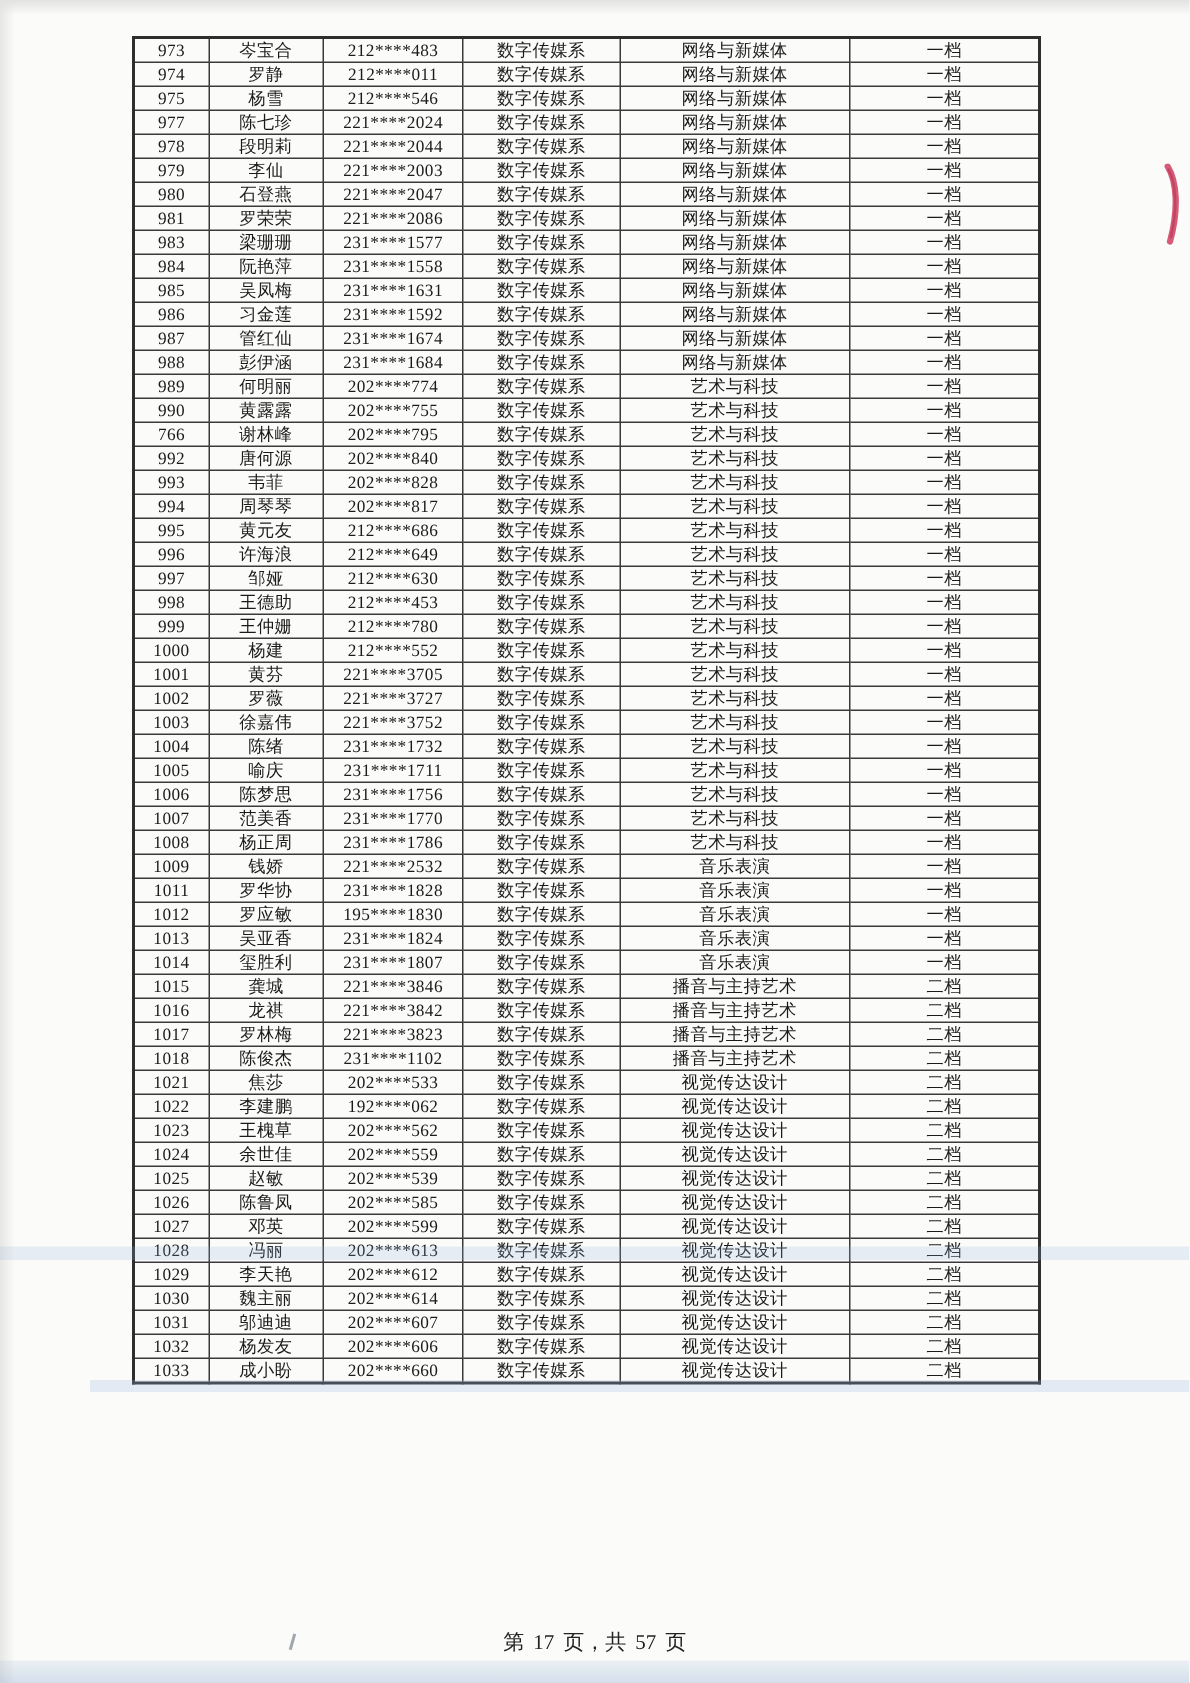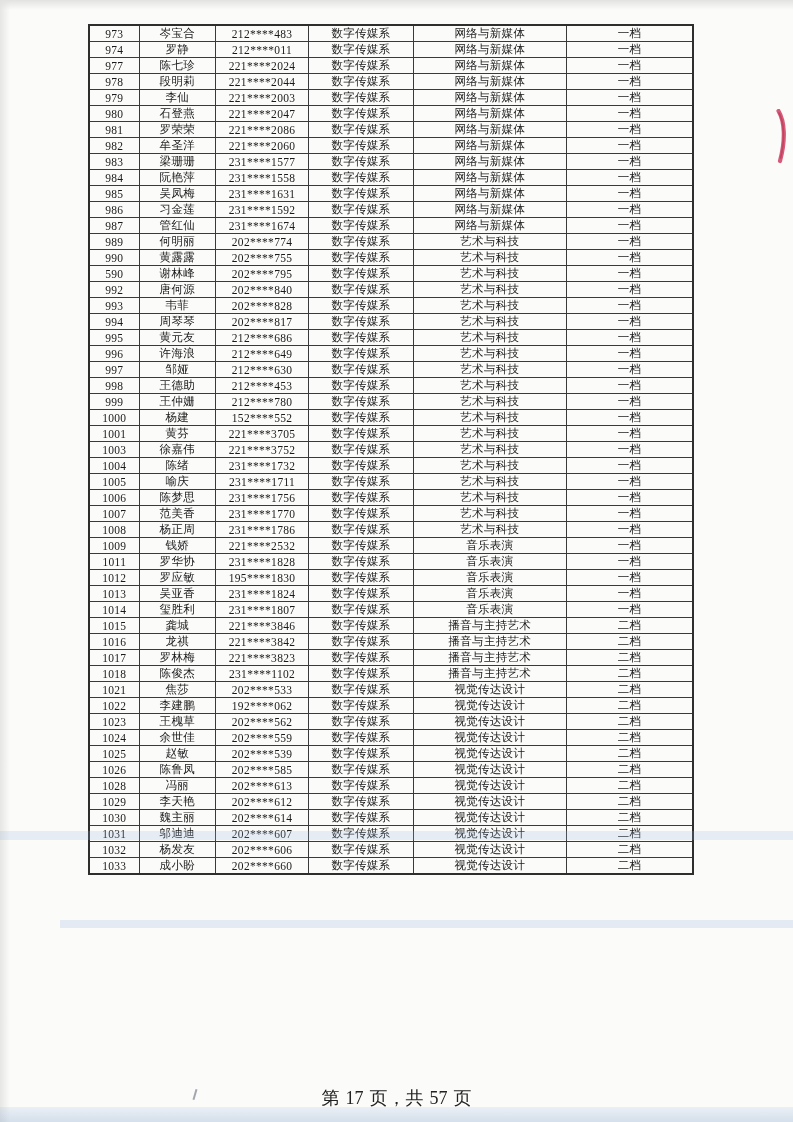--- a/index.html
+++ b/index.html
@@ -33,21 +33,21 @@
     letter-spacing: 0.3px;
     white-space: nowrap;
     overflow: hidden;
   }
   td.c-no, td.c-id { font-size: 11.5px; letter-spacing: 0.2px; }
 
   .footer {
     position: absolute;
     left: 0; top: 1086px; width: 793px;
     text-align: center;
-    font-size: 18px;
+    font-size: 14px;
     color: #222;
   }
   .footer span { margin: 0 3px; }
 
   .red-mark { position: absolute; left: 776px; top: 109px; }
 
   .pen-slash {
     position: absolute;
     left: 194px; top: 1089px;
     width: 1.6px; height: 11px;
@@ -89,20 +89,28 @@
   </tr>
         <tr>
     <td class="c-no">974</td>
     <td class="c-name">罗静</td>
     <td class="c-id">212****011</td>
     <td class="c-dept">数字传媒系</td>
     <td class="c-major">网络与新媒体</td>
     <td class="c-tier">一档</td>
   </tr>
         <tr>
+    <td class="c-no">975</td>
+    <td class="c-name">杨雪</td>
+    <td class="c-id">212****546</td>
+    <td class="c-dept">数字传媒系</td>
+    <td class="c-major">网络与新媒体</td>
+    <td class="c-tier">一档</td>
+  </tr>
+        <tr>
     <td class="c-no">977</td>
     <td class="c-name">陈七珍</td>
     <td class="c-id">221****2024</td>
     <td class="c-dept">数字传媒系</td>
     <td class="c-major">网络与新媒体</td>
     <td class="c-tier">一档</td>
   </tr>
         <tr>
     <td class="c-no">978</td>
     <td class="c-name">段明莉</td>
@@ -129,28 +137,20 @@
   </tr>
         <tr>
     <td class="c-no">981</td>
     <td class="c-name">罗荣荣</td>
     <td class="c-id">221****2086</td>
     <td class="c-dept">数字传媒系</td>
     <td class="c-major">网络与新媒体</td>
     <td class="c-tier">一档</td>
   </tr>
         <tr>
-    <td class="c-no">982</td>
-    <td class="c-name">牟圣洋</td>
-    <td class="c-id">221****2060</td>
-    <td class="c-dept">数字传媒系</td>
-    <td class="c-major">网络与新媒体</td>
-    <td class="c-tier">一档</td>
-  </tr>
-        <tr>
     <td class="c-no">983</td>
     <td class="c-name">梁珊珊</td>
     <td class="c-id">231****1577</td>
     <td class="c-dept">数字传媒系</td>
     <td class="c-major">网络与新媒体</td>
     <td class="c-tier">一档</td>
   </tr>
         <tr>
     <td class="c-no">984</td>
     <td class="c-name">阮艳萍</td>
@@ -177,37 +177,45 @@
   </tr>
         <tr>
     <td class="c-no">987</td>
     <td class="c-name">管红仙</td>
     <td class="c-id">231****1674</td>
     <td class="c-dept">数字传媒系</td>
     <td class="c-major">网络与新媒体</td>
     <td class="c-tier">一档</td>
   </tr>
         <tr>
+    <td class="c-no">988</td>
+    <td class="c-name">彭伊涵</td>
+    <td class="c-id">231****1684</td>
+    <td class="c-dept">数字传媒系</td>
+    <td class="c-major">网络与新媒体</td>
+    <td class="c-tier">一档</td>
+  </tr>
+        <tr>
     <td class="c-no">989</td>
     <td class="c-name">何明丽</td>
     <td class="c-id">202****774</td>
     <td class="c-dept">数字传媒系</td>
     <td class="c-major">艺术与科技</td>
     <td class="c-tier">一档</td>
   </tr>
         <tr>
     <td class="c-no">990</td>
     <td class="c-name">黄露露</td>
     <td class="c-id">202****755</td>
     <td class="c-dept">数字传媒系</td>
     <td class="c-major">艺术与科技</td>
     <td class="c-tier">一档</td>
   </tr>
         <tr>
-    <td class="c-no">590</td>
+    <td class="c-no">766</td>
     <td class="c-name">谢林峰</td>
     <td class="c-id">202****795</td>
     <td class="c-dept">数字传媒系</td>
     <td class="c-major">艺术与科技</td>
     <td class="c-tier">一档</td>
   </tr>
         <tr>
     <td class="c-no">992</td>
     <td class="c-name">唐何源</td>
     <td class="c-id">202****840</td>
@@ -267,34 +275,42 @@
     <td class="c-no">999</td>
     <td class="c-name">王仲姗</td>
     <td class="c-id">212****780</td>
     <td class="c-dept">数字传媒系</td>
     <td class="c-major">艺术与科技</td>
     <td class="c-tier">一档</td>
   </tr>
         <tr>
     <td class="c-no">1000</td>
     <td class="c-name">杨建</td>
-    <td class="c-id">152****552</td>
+    <td class="c-id">212****552</td>
     <td class="c-dept">数字传媒系</td>
     <td class="c-major">艺术与科技</td>
     <td class="c-tier">一档</td>
   </tr>
         <tr>
     <td class="c-no">1001</td>
     <td class="c-name">黄芬</td>
     <td class="c-id">221****3705</td>
     <td class="c-dept">数字传媒系</td>
     <td class="c-major">艺术与科技</td>
     <td class="c-tier">一档</td>
   </tr>
         <tr>
+    <td class="c-no">1002</td>
+    <td class="c-name">罗薇</td>
+    <td class="c-id">221****3727</td>
+    <td class="c-dept">数字传媒系</td>
+    <td class="c-major">艺术与科技</td>
+    <td class="c-tier">一档</td>
+  </tr>
+        <tr>
     <td class="c-no">1003</td>
     <td class="c-name">徐嘉伟</td>
     <td class="c-id">221****3752</td>
     <td class="c-dept">数字传媒系</td>
     <td class="c-major">艺术与科技</td>
     <td class="c-tier">一档</td>
   </tr>
         <tr>
     <td class="c-no">1004</td>
     <td class="c-name">陈绪</td>
@@ -444,20 +460,28 @@
     <td class="c-name">赵敏</td>
     <td class="c-id">202****539</td>
     <td class="c-dept">数字传媒系</td>
     <td class="c-major">视觉传达设计</td>
     <td class="c-tier">二档</td>
   </tr>
         <tr>
     <td class="c-no">1026</td>
     <td class="c-name">陈鲁凤</td>
     <td class="c-id">202****585</td>
+    <td class="c-dept">数字传媒系</td>
+    <td class="c-major">视觉传达设计</td>
+    <td class="c-tier">二档</td>
+  </tr>
+        <tr>
+    <td class="c-no">1027</td>
+    <td class="c-name">邓英</td>
+    <td class="c-id">202****599</td>
     <td class="c-dept">数字传媒系</td>
     <td class="c-major">视觉传达设计</td>
     <td class="c-tier">二档</td>
   </tr>
         <tr>
     <td class="c-no">1028</td>
     <td class="c-name">冯丽</td>
     <td class="c-id">202****613</td>
     <td class="c-dept">数字传媒系</td>
     <td class="c-major">视觉传达设计</td>

